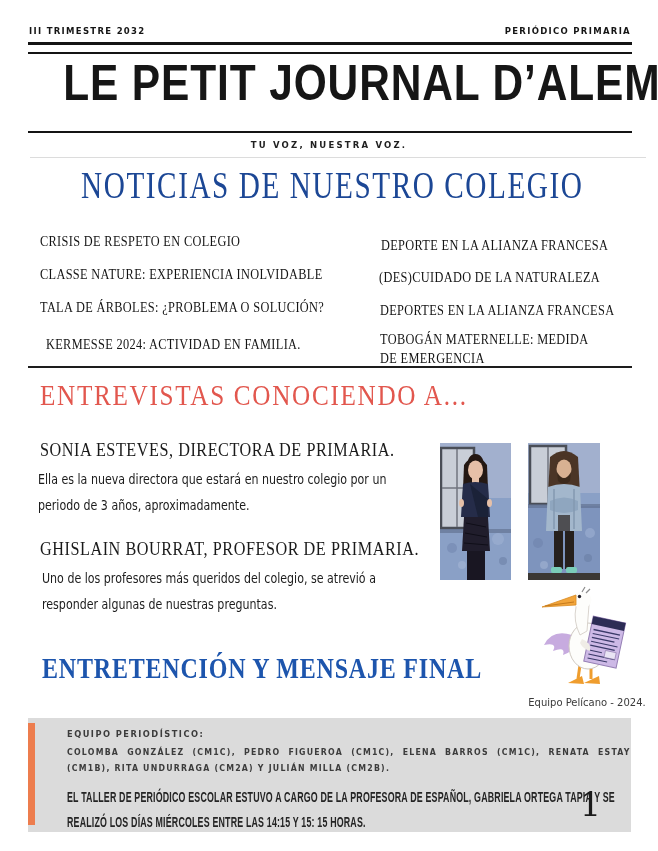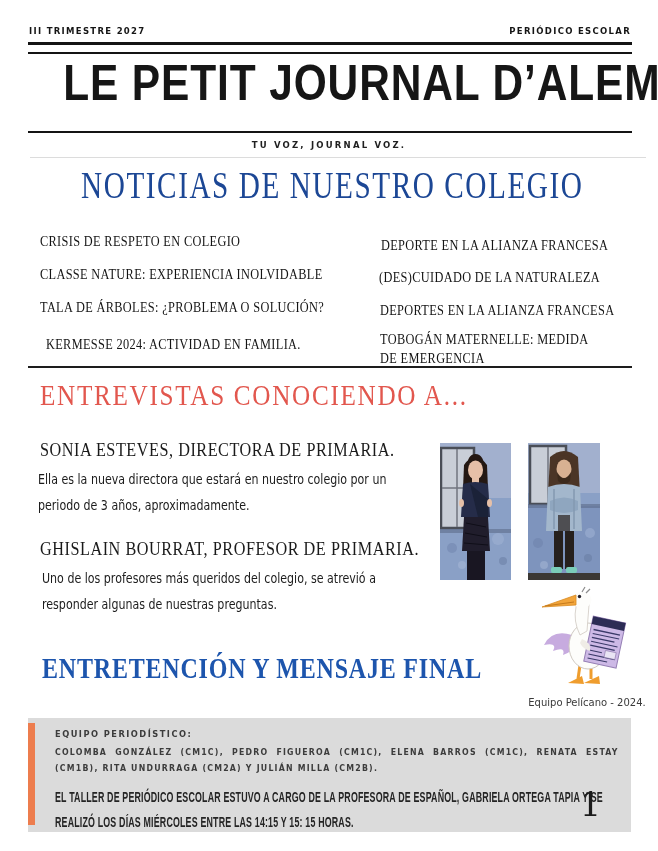--- a/index.html
+++ b/index.html
@@ -71,49 +71,49 @@
     letter-spacing:1px; color:#1d55ad; }
 
   
   .pelican { position:absolute; left:536px; top:583px; width:100px; height:110px; }
   .mascot-caption { position:absolute; left:526px; top:697px; width:122px; text-align:center;
     font-family:"DejaVu Sans",sans-serif; font-size:10px; color:#3a3a3a; }
 
   
   .footer-box { position:absolute; left:28px; top:718px; width:603px; height:114px; background:#dbdbdb; }
   .footer-accent { position:absolute; left:0; top:5px; bottom:7px; width:7px; background:#ed7d4e; }
-  .footer-content { position:absolute; left:27px; top:11px; right:18px; }
+  .footer-content { position:absolute; left:39px; top:11px; right:18px; }
   .team-label { white-space:nowrap; transform:scaleX(0.92); transform-origin:left top;
     font-family:"DejaVu Sans",sans-serif; font-weight:700; font-size:9px;
     letter-spacing:1.6px; color:#3c3c3c; }
   .team-members { margin-top:5px; width:648px; transform:scaleX(0.87); transform-origin:left top;
     text-align:justify; font-family:"DejaVu Sans",sans-serif; font-weight:700; font-size:9px;
     letter-spacing:1.4px; line-height:16px; color:#3c3c3c; }
   .workshop-note { margin-top:8px; width:955px; transform:scaleX(0.59); transform-origin:left top;
     font-family:"Liberation Sans",sans-serif; font-weight:700; font-size:15px;
     letter-spacing:0.3px; line-height:25px; color:#242424; }
   .page-number { position:absolute; right:30px; bottom:8px;
     font-family:"DejaVu Serif",serif; font-size:33px; color:#1b1b1b; }
 </style>
 </head>
 <body>
 
 <div class="page">
 
   <div class="meta-row">
-    <span class="meta">III TRIMESTRE 2027</span>
-    <span class="meta">PERIÓDICO ESCOLAR</span>
+    <span class="meta">III TRIMESTRE 2032</span>
+    <span class="meta">PERIÓDICO PRIMARIA</span>
   </div>
   <div class="rule-a"></div>
   <div class="rule-b"></div>
   <div class="title-wrap">
     <span class="masthead-title">LE PETIT JOURNAL D’ALEMBERT</span>
   </div>
   <div class="rule-c"></div>
-  <div class="tagline">TU VOZ, JOURNAL VOZ.</div>
+  <div class="tagline">TU VOZ, NUESTRA VOZ.</div>
   <div class="rule-faint"></div>
 
   <div class="news-heading-wrap">
     <span class="news-heading">NOTICIAS DE NUESTRO COLEGIO</span>
   </div>
   <div class="headline" id="hl-l1">CRISIS DE RESPETO EN COLEGIO</div>
   <div class="headline" id="hl-l2">CLASSE NATURE: EXPERIENCIA INOLVIDABLE</div>
   <div class="headline" id="hl-l3">TALA DE ÁRBOLES: ¿PROBLEMA O SOLUCIÓN?</div>
   <div class="headline" id="hl-l4">KERMESSE 2024: ACTIVIDAD EN FAMILIA.</div>
   <div class="headline" id="hl-r1">DEPORTE EN LA ALIANZA FRANCESA</div>

